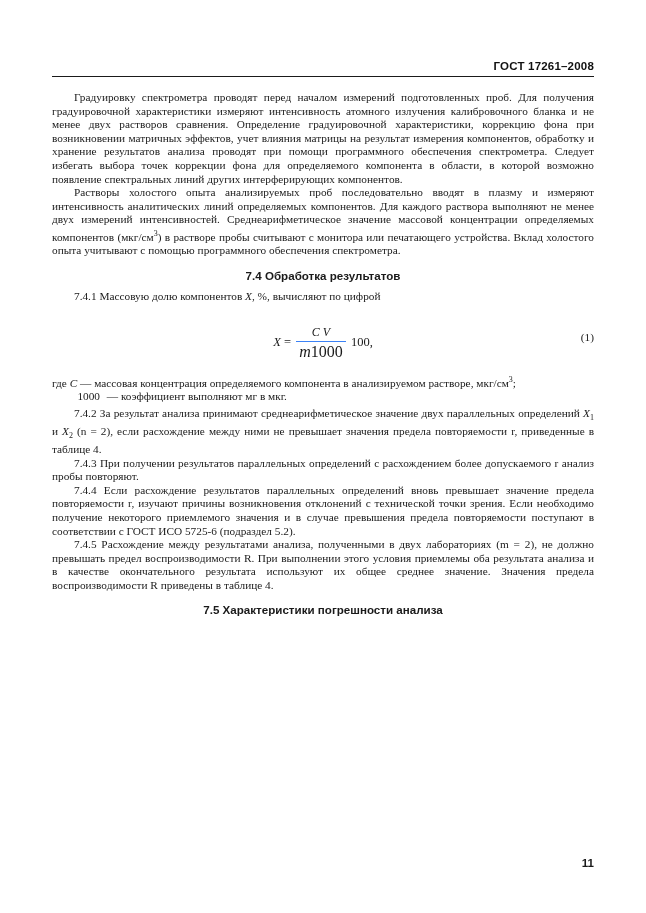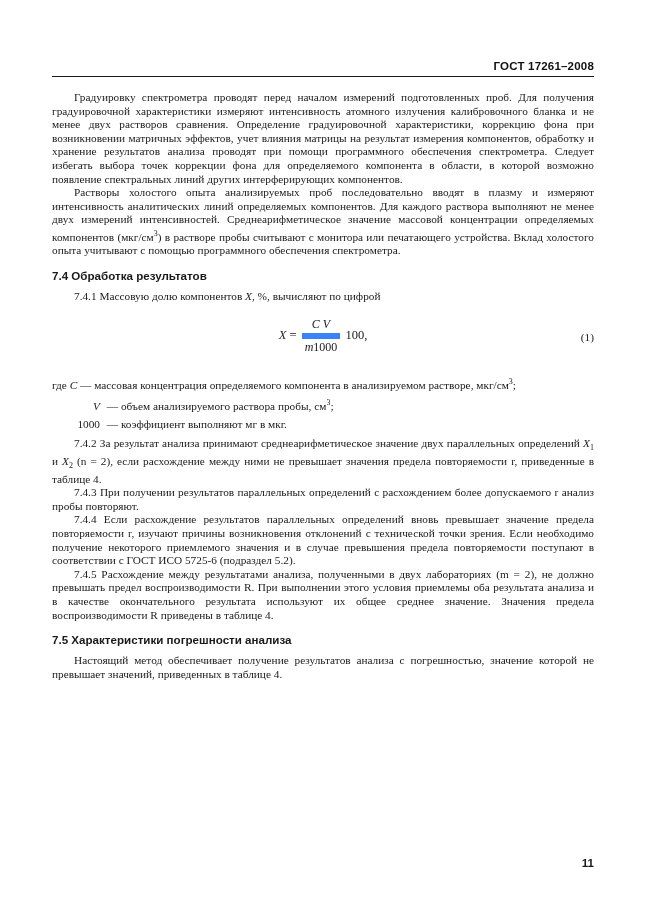--- a/index.html
+++ b/index.html
@@ -43,64 +43,64 @@
     text-align: justify;
     text-indent: 22px;
     hyphens: auto;
   }
   .sec-head {
     font-family: "Liberation Sans", sans-serif;
     font-weight: bold;
     font-size: 11.6px;
     margin: 11px 0 8px 0;
     text-indent: 0;
-    text-align: left;
+    text-align: center;
   }
   .formula-block {
     position: relative;
     margin: 12px 0 12px 0;
     height: 46px;
   }
   .formula {
     position: absolute;
     left: 0; right: 0;
     text-align: center;
     top: 2px;
     font-size: 12.5px;
     font-family: "Liberation Serif", serif;
   }
   .frac {
     display: inline-block;
     vertical-align: middle;
     text-align: center;
-    margin: 0 2px;
+    margin: 8px 2px;
   }
   .frac .num {
     display: block;
     padding: 0 3px 1px 3px;
     font-style: italic;
     font-size: 12px;
   }
   .frac .den {
     display: block;
-    border-top: 6px solid #3b82f6;
+    border-top: 1px solid #3b82f6;
     padding: 1px 3px 0 3px;
-    font-size: 12px;
+    font-size: 16px;
   }
   .ital { font-style: italic; }
   .eqnum {
     position: absolute;
     right: 0;
     top: 16px;
     font-size: 11.3px;
   }
   .deflist {
     margin: 0;
     font-size: 11.3px;
-    line-height: 18px;
+    line-height: 13px;
   }
   .defline {
     text-indent: 0;
     padding-left: 0;
   }
   .defline .term {
     display: inline-block;
     min-width: 48px;
     text-align: right;
     padding-right: 4px;
@@ -141,34 +141,32 @@
         <span class="num">C V</span>
         <span class="den"><span class="ital">m</span><span>1000</span></span>
       </span>
       <span>100,</span>
     </div>
     <div class="eqnum">(1)</div>
   </div>
 
   <div class="deflist">
     <div class="defline"><span>где</span> <span class="ital">C</span><span> — массовая концентрация определяемого компонента в анализируемом растворе, мкг/см</span><sup>3</sup><span>;</span></div>
-    <div class="defline"><span class="term ital">V</span><span> — объем анализируемого раствора пробы, см</span><sup>3</sup><span>;</span></div>
     <div class="defline"><span class="term">1000</span><span> — коэффициент выполняют мг в мкг.</span></div>
   </div>
 
   <div class="spacer4"></div>
 
   <p class="body-par"><span>7.4.2  За результат анализа принимают среднеарифметическое значение двух параллельных определений </span><span class="ital">X</span><sub>1</sub><span> и </span><span class="ital">X</span><sub>2</sub><span> (n = 2), если расхождение между ними не превышает значения предела повторяемости r, приведенные в таблице 4.</span></p>
 
   <p class="body-par">7.4.3  При получении результатов параллельных определений с расхождением более допускаемого r анализ пробы повторяют.</p>
 
   <p class="body-par">7.4.4  Если расхождение результатов параллельных определений вновь превышает значение предела повторяемости r, изучают причины возникновения отклонений с технической точки зрения. Если необходимо получение некоторого приемлемого значения и в случае превышения предела повторяемости поступают в соответствии с ГОСТ ИСО 5725-6 (подраздел 5.2).</p>
 
   <p class="body-par">7.4.5  Расхождение между результатами анализа, полученными в двух лабораториях (m = 2), не должно превышать предел воспроизводимости R. При выполнении этого условия приемлемы оба результата анализа и в качестве окончательного результата используют их общее среднее значение. Значения предела воспроизводимости R приведены в таблице 4.</p>
 
 
 
   <div class="sec-head">7.5 Характеристики погрешности анализа</div>
 
-  <p class="body-par">Настоящий метод обеспечивает получение результатов анализа с погрешностью, значение которой не превышает значений, приведенных в таблице 4.</p>
 
   <div class="pagenum">11</div>
 </div>
 
 </body></html>

